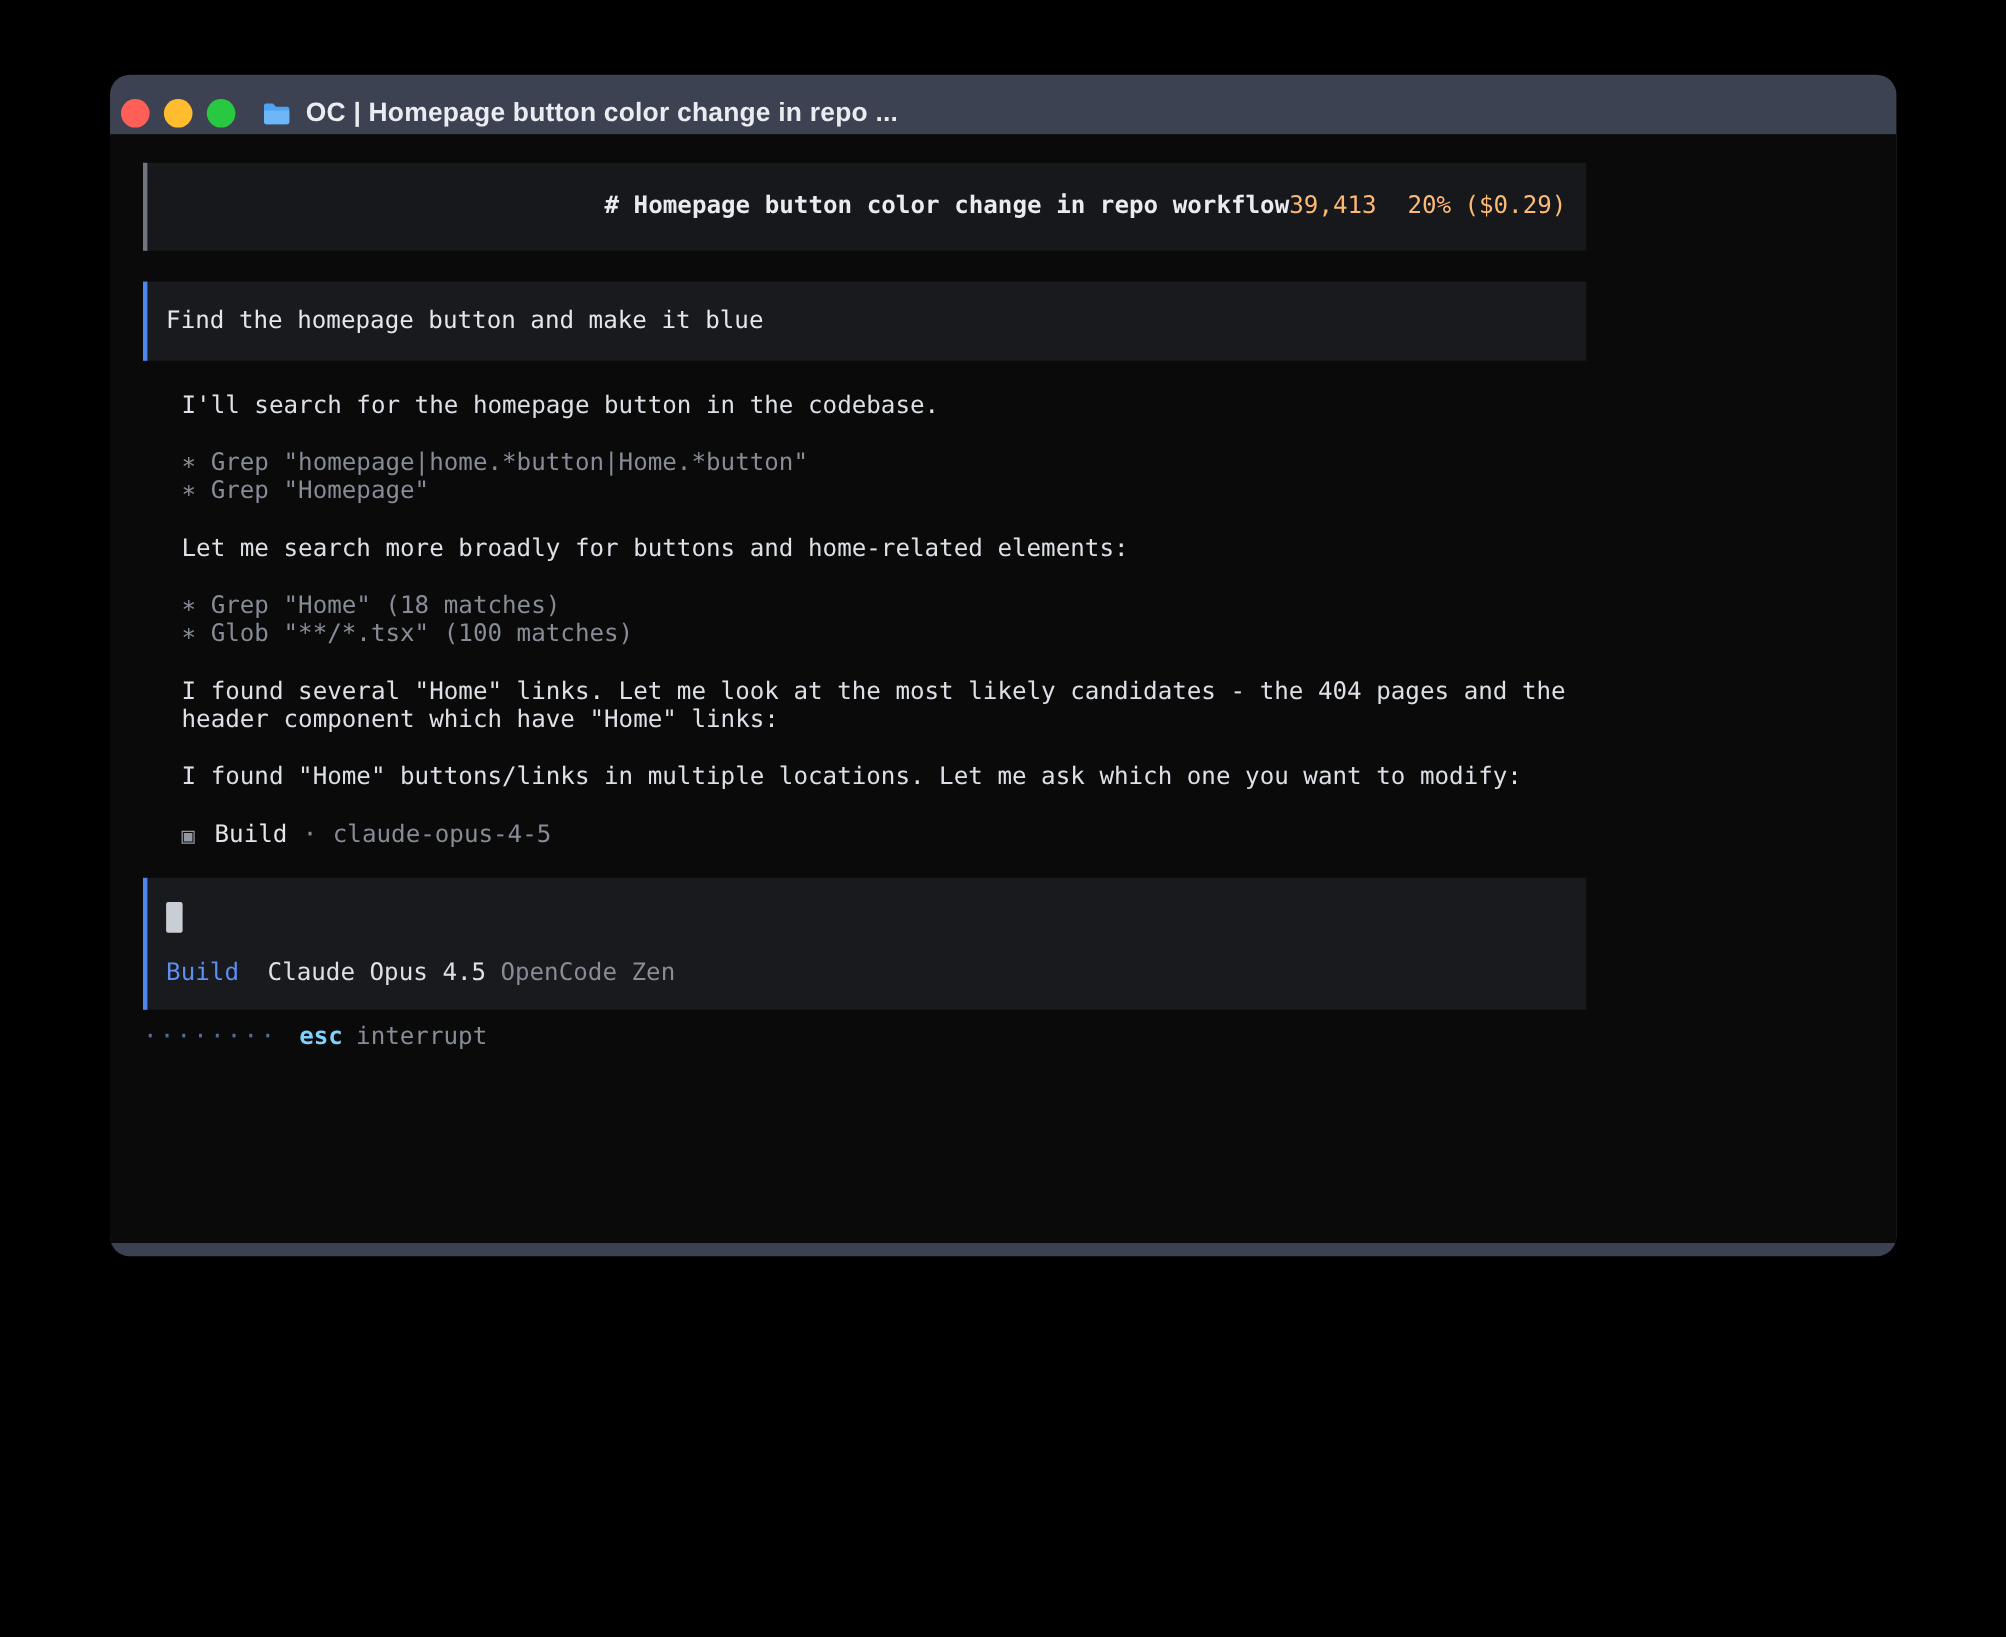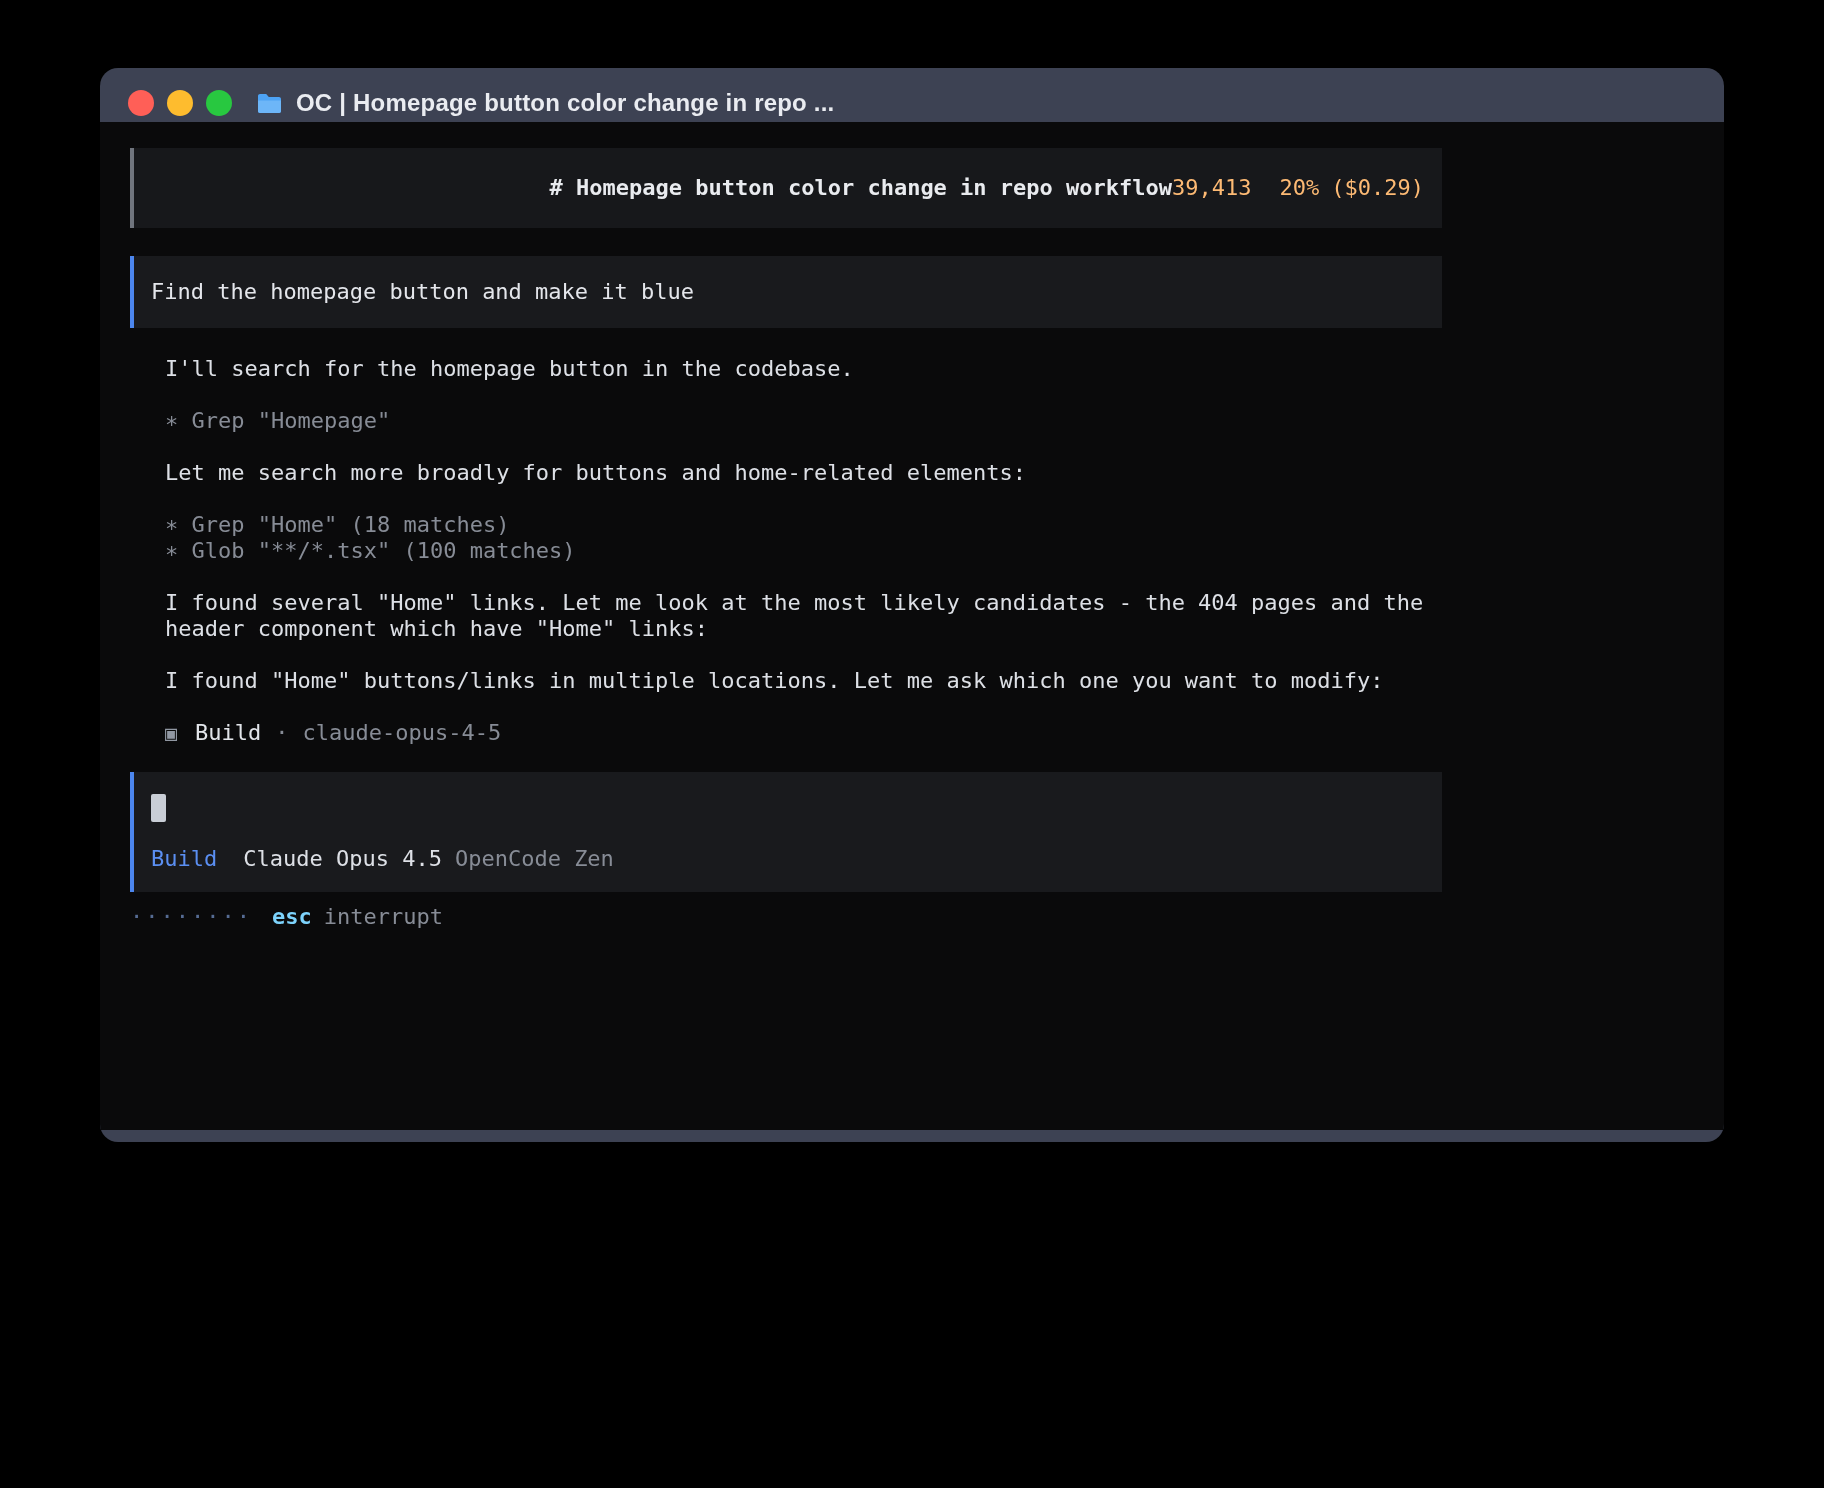--- a/index.html
+++ b/index.html
@@ -4,21 +4,21 @@
 <style>
   * { margin:0; padding:0; box-sizing:border-box; }
   html,body { width:1824px; height:1488px; background:#000; overflow:hidden; }
   body { position:relative; font-family:"DejaVu Sans Mono","Liberation Mono",monospace; }
 
   .window {
     position:absolute; left:100px; top:68px; width:1624px; height:1074px;
     background:#3d4253; border-radius:18px; overflow:hidden;
   }
   .titlebar {
-    height:70px; display:flex; align-items:center; padding:0 28px;
+    height:70px; display:flex; align-items:center; padding:0 10px;
     font-family:"Liberation Sans",sans-serif;
   }
   .lights { display:flex; gap:13px; align-items:center; }
   .light { width:26px; height:26px; border-radius:50%; display:inline-block; }
   .light.red { background:#ff5f57; }
   .light.yellow { background:#febc2e; }
   .light.green { background:#28c840; }
   .folder { margin-left:24px; display:flex; align-items:center; }
   .wtitle { margin-left:13px; color:#eaecf1; font-weight:bold; font-size:24px; letter-spacing:.2px; white-space:nowrap; }
 
@@ -105,20 +105,21 @@
       </div>
 
       <div class="block blue user-block">
         <span>Find the homepage button and make it blue</span>
       </div>
 
       <div class="conv">
         <div class="group white">I'll search for the homepage button in the codebase.</div>
 
         <div class="group">
+          <div class="gray">∗ Grep "homepage|home.*button|Home.*button"</div>
           <div class="gray">∗ Grep "Homepage"</div>
         </div>
 
         <div class="group white">Let me search more broadly for buttons and home-related elements:</div>
 
         <div class="group">
           <div class="gray">∗ Grep "Home" (18 matches)</div>
           <div class="gray">∗ Glob "**/*.tsx" (100 matches)</div>
         </div>
 

